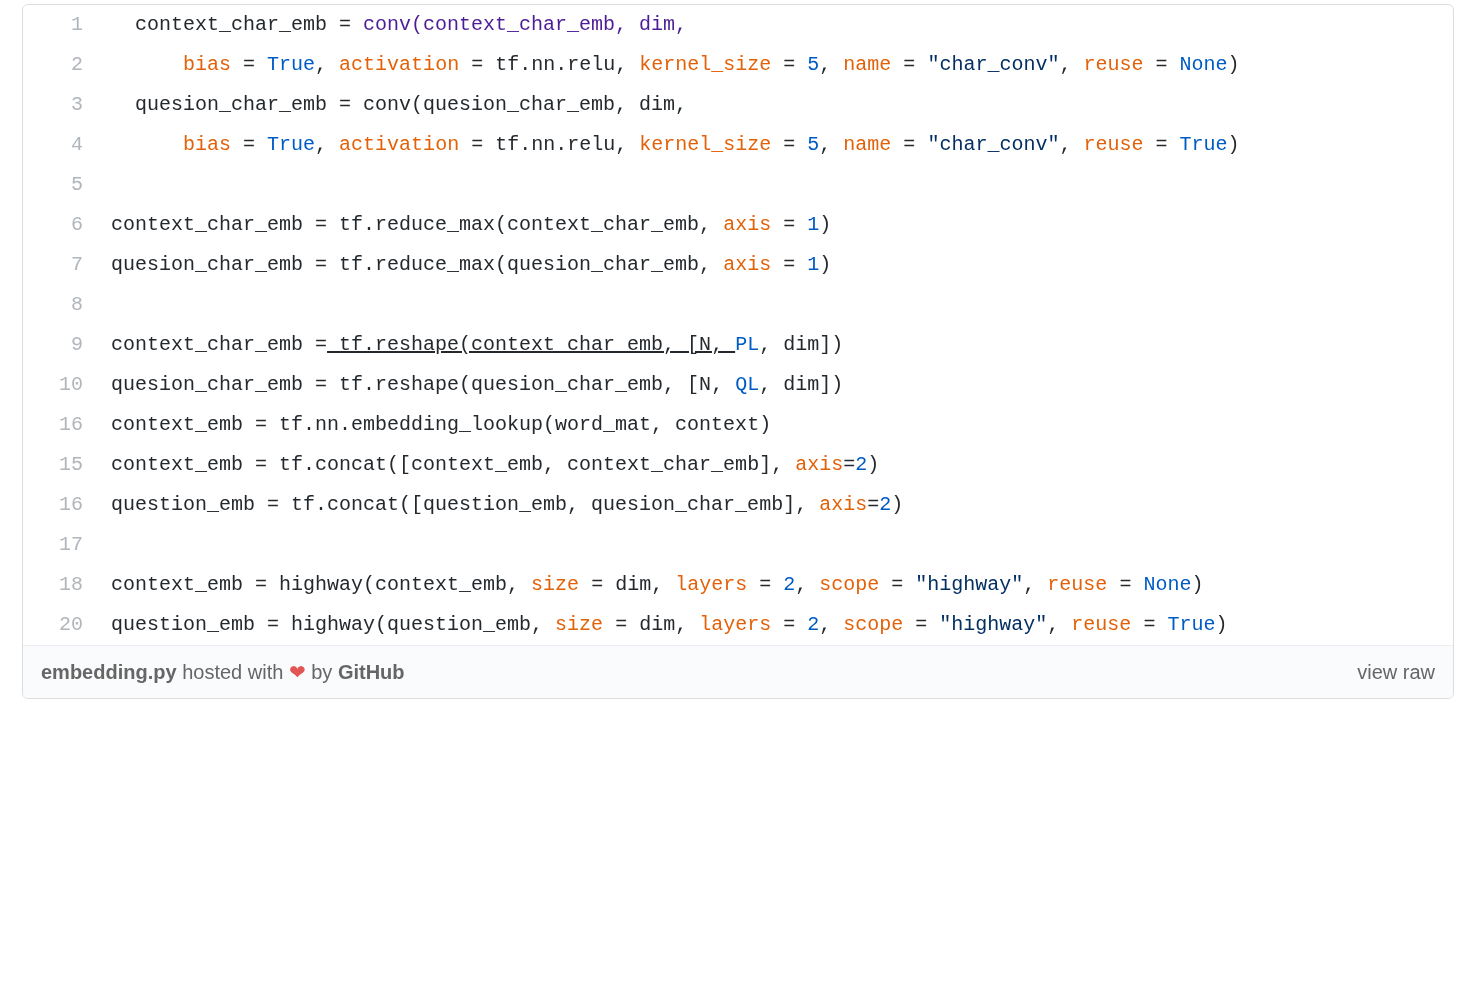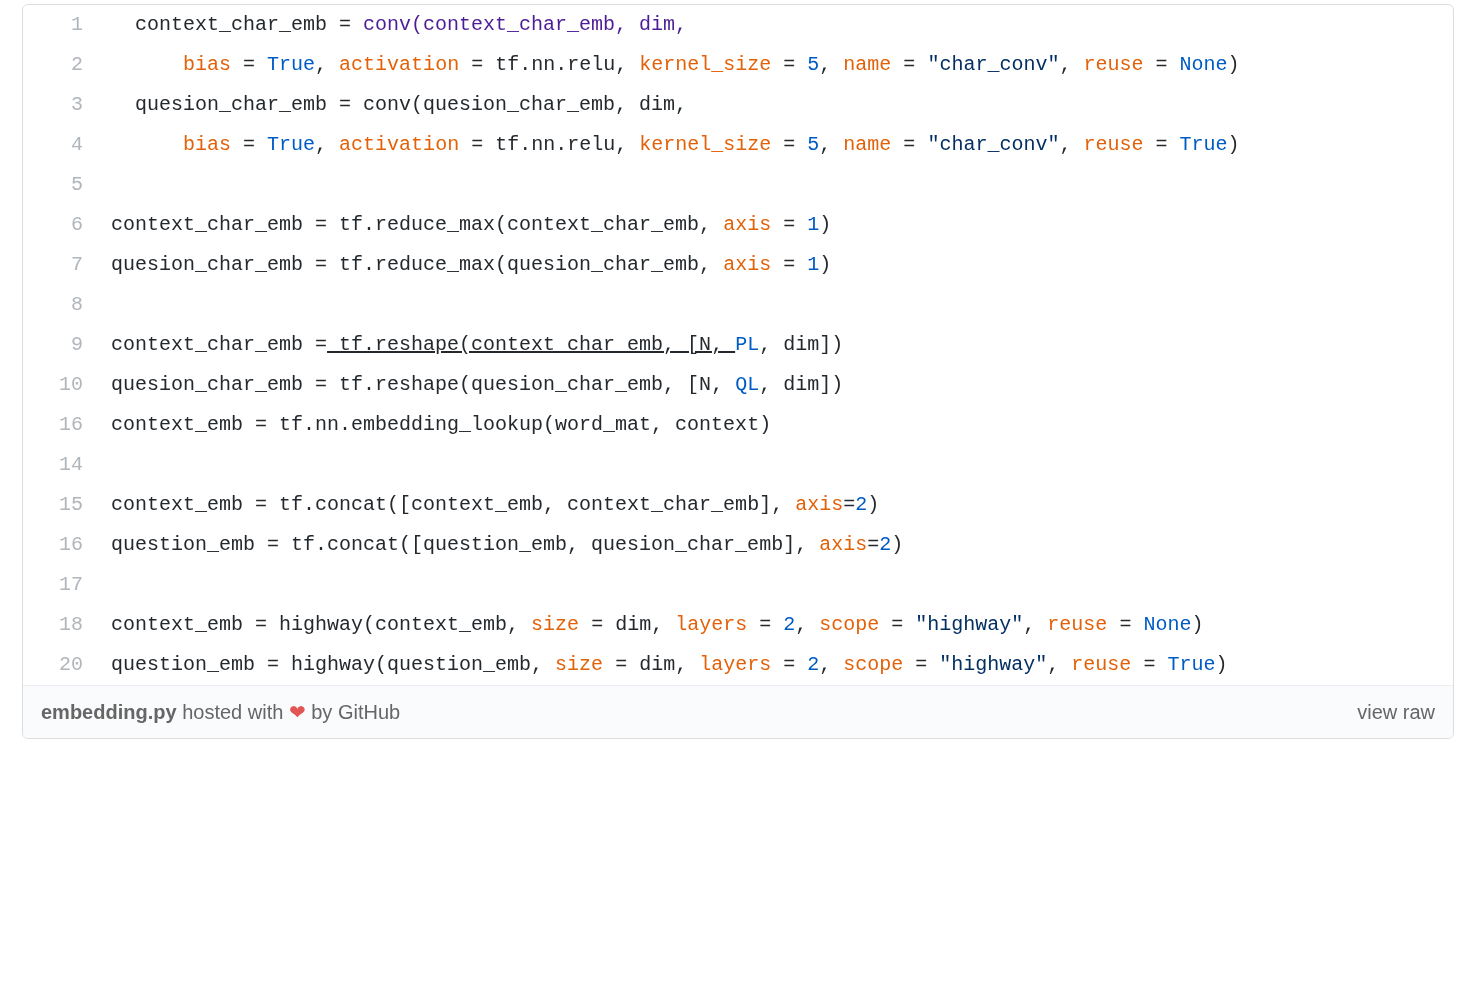--- a/index.html
+++ b/index.html
@@ -69,21 +69,21 @@
     color: #666;
     font-size: 20px;
   }
   .footer .left a.fname {
     color: #666;
     font-weight: 600;
     text-decoration: none;
   }
   .footer .left a.gh {
     color: #666;
-    font-weight: 400;
+    font-weight: 700;
     text-decoration: none;
   }
   .footer .heart {
     color: #e25555;
   }
   .footer a.viewraw {
     color: #666;
     font-size: 20px;
     text-decoration: none;
   }
@@ -133,24 +133,20 @@
           </tr>
           <tr>
             <td class="ln" style="color: rgb(177, 182, 187);">10</td>
             <td class="cl"><span class="t" style="color: rgb(36, 41, 46);">quesion_char_emb </span><span class="t" style="color: rgb(36, 41, 46);">=</span><span class="t" style="color: rgb(36, 41, 46);"> tf.reshape(quesion_char_emb, [N, </span><span class="t" style="color: rgb(0, 92, 197);">QL</span><span class="t" style="color: rgb(36, 41, 46);">, dim])</span></td>
           </tr>
           <tr>
             <td class="ln" style="color: rgb(177, 182, 187);">16</td>
             <td class="cl"><span class="t" style="color: rgb(36, 41, 46);">context_emb </span><span class="t" style="color: rgb(36, 41, 46);">=</span><span class="t" style="color: rgb(36, 41, 46);"> tf.nn.embedding_lookup(word_mat, context)</span></td>
           </tr>
           <tr>
-            <td class="ln" style="color: rgb(177, 182, 187);">14</td>
-            <td class="cl">&nbsp;</td>
-          </tr>
-          <tr>
             <td class="ln" style="color: rgb(177, 182, 187); text-align: right;">15</td>
             <td class="cl"><span class="t" style="color: rgb(36, 41, 46);">context_emb </span><span class="t" style="color: rgb(36, 41, 46);">=</span><span class="t" style="color: rgb(36, 41, 46);"> tf.concat([context_emb, context_char_emb], </span><span class="t" style="color: rgb(227, 98, 9);">axis</span><span class="t" style="color: rgb(36, 41, 46);">=</span><span class="t" style="color: rgb(0, 92, 197);">2</span><span class="t" style="color: rgb(36, 41, 46);">)</span></td>
           </tr>
           <tr>
             <td class="ln" style="color: rgb(177, 182, 187);">16</td>
             <td class="cl"><span class="t" style="color: rgb(36, 41, 46);">question_emb </span><span class="t" style="color: rgb(36, 41, 46);">=</span><span class="t" style="color: rgb(36, 41, 46);"> tf.concat([question_emb, quesion_char_emb], </span><span class="t" style="color: rgb(227, 98, 9);">axis</span><span class="t" style="color: rgb(36, 41, 46);">=</span><span class="t" style="color: rgb(0, 92, 197);">2</span><span class="t" style="color: rgb(36, 41, 46);">)</span></td>
           </tr>
           <tr>
             <td class="ln" style="color: rgb(177, 182, 187);">17</td>
             <td class="cl">&nbsp;</td>

